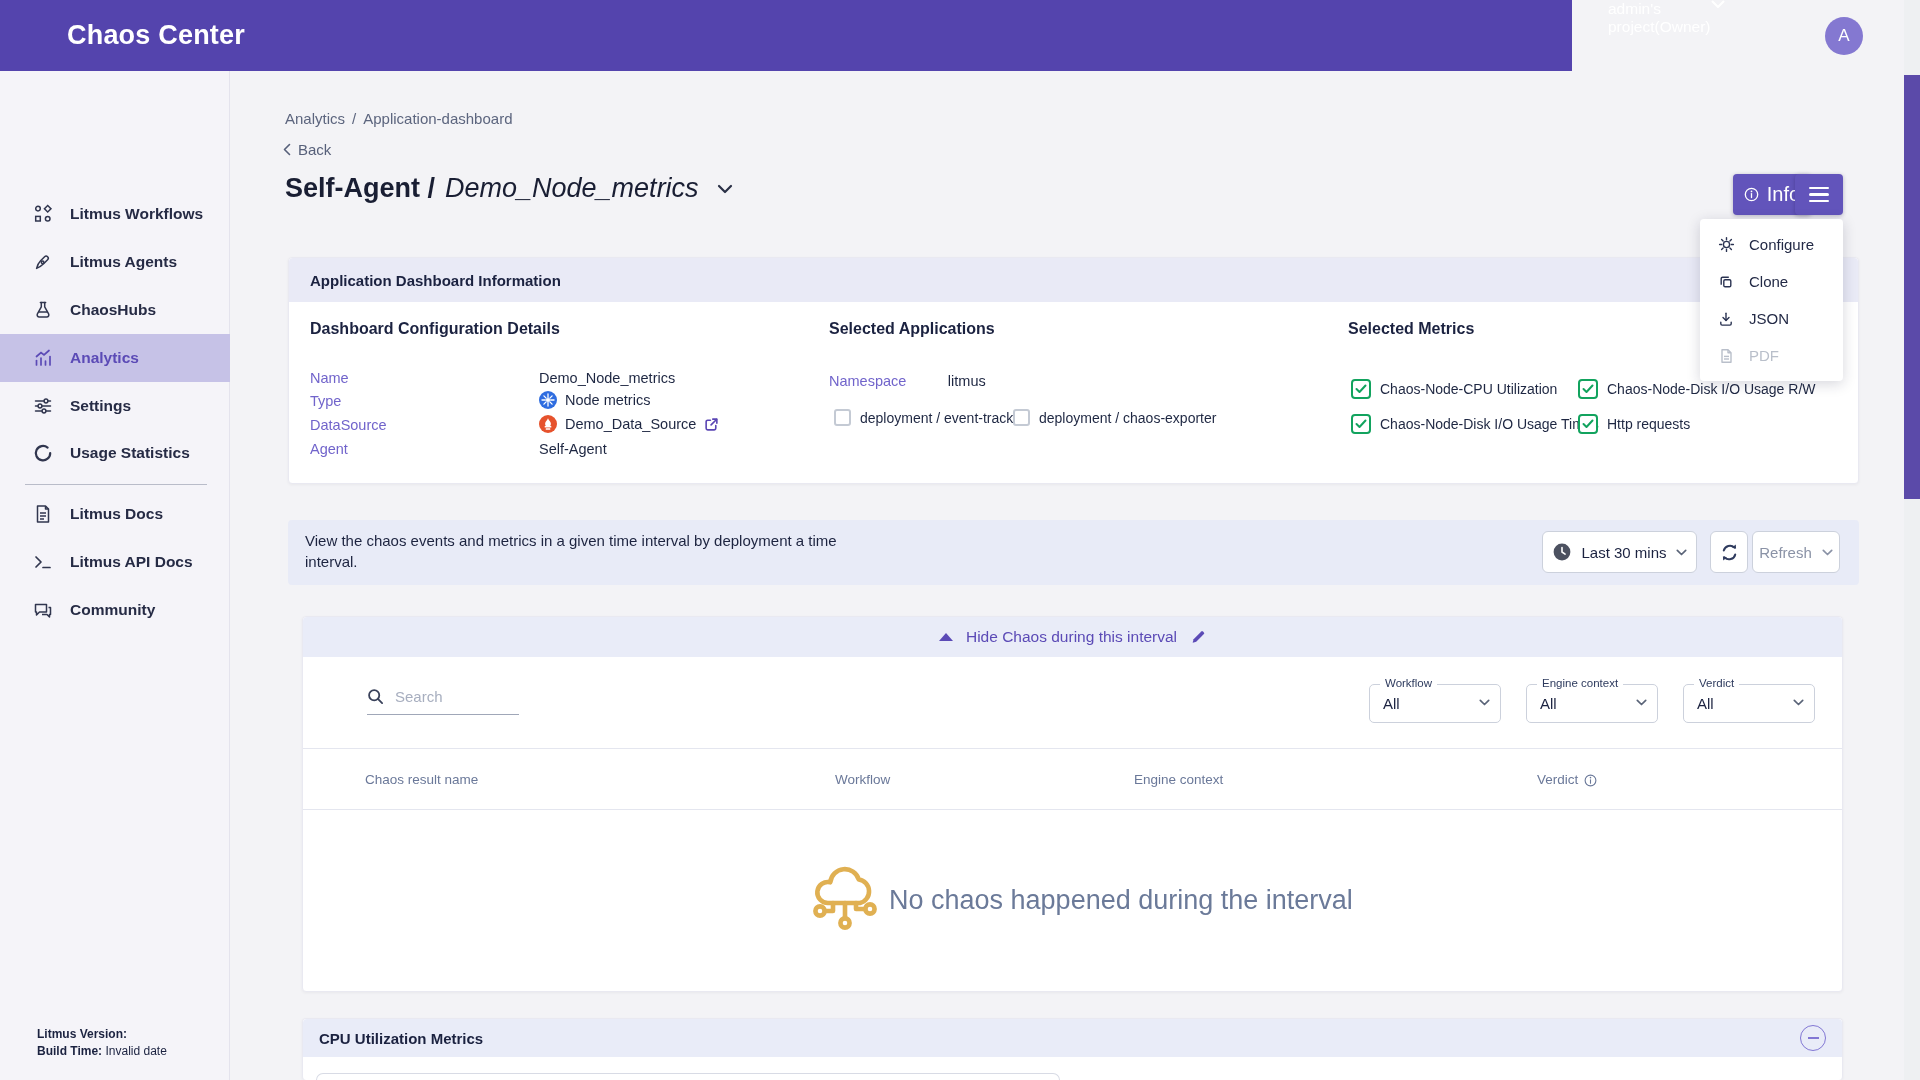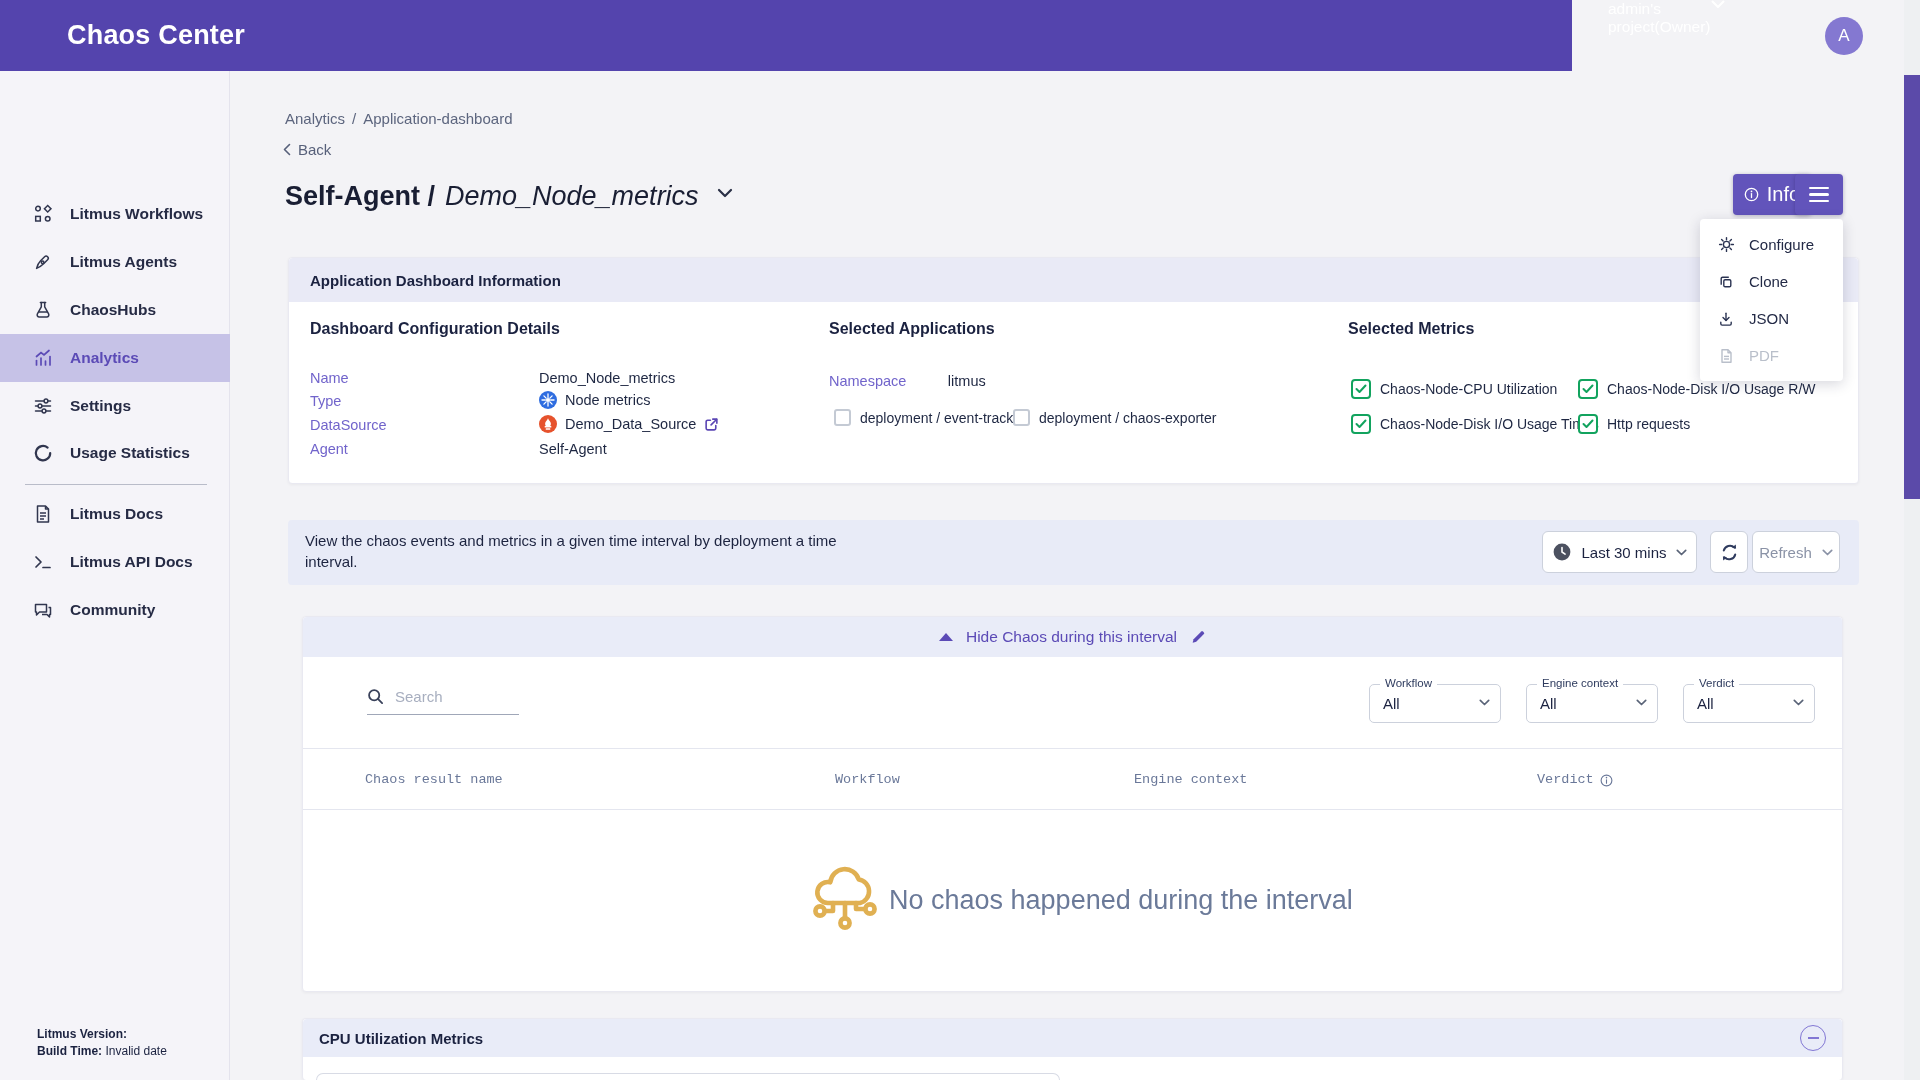--- a/index.html
+++ b/index.html
@@ -21,21 +21,21 @@
   .side-item.selected .ic { color: #5b4ab6; }
   .side-divider { position: absolute; left: 25px; top: 413px; width: 182px; height: 0; border-top: 1px solid #b9bcc9; }
   .version-block { position: absolute; left: 37px; top: 955px; font-size: 12px; color: #1b2240; line-height: 17px; }
   .version-block b { font-weight: 700; }
 
   
   .breadcrumb { left: 285px; top: 110px; display: flex; gap: 7px; font-size: 15px; color: #5c657e; }
   .breadcrumb .crumb { cursor: pointer; }
   .back-link { left: 283px; top: 141px; display: flex; align-items: center; gap: 7px; font-size: 15px; color: #57607a; cursor: pointer; }
   .page-title { left: 285px; top: 173px; display: flex; align-items: baseline; font-size: 27px; color: #191e33; }
-  .page-title .agent { font-weight: 700; margin-top: 8px; }
+  .page-title .agent { font-weight: 700; }
   .page-title .dash { font-style: italic; font-weight: 400; margin-left: 10px; }
   .title-caret { margin-left: 18px; align-self: center; cursor: pointer; color: #2a3046; }
 
   
   .btn-purple { background: #6254bb; color: #fff; border-radius: 4px; display: flex; align-items: center; justify-content: center; cursor: pointer; box-shadow: 0 1px 4px rgba(20,16,60,.28); }
   .info-btn { left: 1701px; top: 174px; width: 78px; height: 41px; gap: 8px; font-size: 20px; margin-left: 32px; }
   .menu-btn { left: 1795px; top: 174px; width: 48px; height: 41px; flex-direction: column; gap: 4px; }
   .menu-btn .bar { width: 20px; height: 2.4px; background: #fff; border-radius: 2px; }
 
   
@@ -69,21 +69,21 @@
   .chaos-toggle { height: 40px; background: #e9ecf8; border-radius: 4px 4px 0 0; display: flex; align-items: center; justify-content: center; gap: 13px; cursor: pointer; }
   .chaos-toggle .lbl { color: #5b4ab6; font-size: 15.5px; font-weight: 500; }
   .tri-up { width: 0; height: 0; border-left: 7px solid transparent; border-right: 7px solid transparent; border-bottom: 8px solid #5b4ab6; }
   .search-wrap { position: absolute; left: 64px; top: 70px; width: 152px; display: flex; align-items: center; gap: 9px; border-bottom: 1px solid #a0a7b8; padding-bottom: 8px; }
   .search-wrap input { border: none; outline: none; background: transparent; width: 112px; font-size: 15px; color: #333; font-family: "Liberation Sans", sans-serif; }
   .search-wrap input::placeholder { color: #a7aebf; }
   .filter-box { position: absolute; top: 67px; width: 132px; height: 39px; border: 1px solid #ccd1dc; border-radius: 5px; background: #fff; cursor: pointer; }
   .filter-box .flabel { position: absolute; top: -8px; left: 10px; background: #fff; padding: 0 5px; font-size: 11.5px; color: #2e3b5e; }
   .filter-box .fvalue { position: absolute; left: 13px; top: 0; line-height: 37px; font-size: 15px; color: #1b2240; }
   .filter-box .fcaret { position: absolute; right: 10px; top: 14px; color: #5a6478; }
-  .thead { position: absolute; left: 0; top: 131px; width: 1539px; height: 62px; border-top: 1px solid #e4e6ef; border-bottom: 1px solid #e4e6ef; font-family: Liberation Mono, monospace; }
+  .thead { position: absolute; left: 0; top: 131px; width: 1539px; height: 62px; border-top: 1px solid #e4e6ef; border-bottom: 1px solid #e4e6ef; }
   .th { position: absolute; top: 0; line-height: 62px; font-size: 13.5px; color: #6a7899; display: flex; align-items: center; gap: 6px; height: 62px; }
   .empty-text { position: absolute; left: 586px; top: 268px; font-size: 27px; color: #6b7a99; }
 
   
   .cpu-card { left: 302px; top: 1018px; width: 1541px; height: 62px; border-bottom: none; }
   .cpu-head { height: 38px; background: #e9ecf8; border-radius: 4px 4px 0 0; display: flex; align-items: center; padding-left: 16px; font-size: 15px; font-weight: 700; color: #1b2240; position: relative; }
   .collapse-btn { position: absolute; right: 16px; top: 6px; width: 26px; height: 26px; border: 1.6px solid #8277d4; border-radius: 50%; display: flex; align-items: center; justify-content: center; cursor: pointer; }
   .collapse-btn .minus { width: 11px; height: 1.8px; background: #8277d4; }
   .chart-card-top { left: 316px; top: 1073px; width: 744px; height: 7px; background: #fff; border: 1px solid #d8dbe5; border-bottom: none; border-radius: 8px 8px 0 0; }
 

